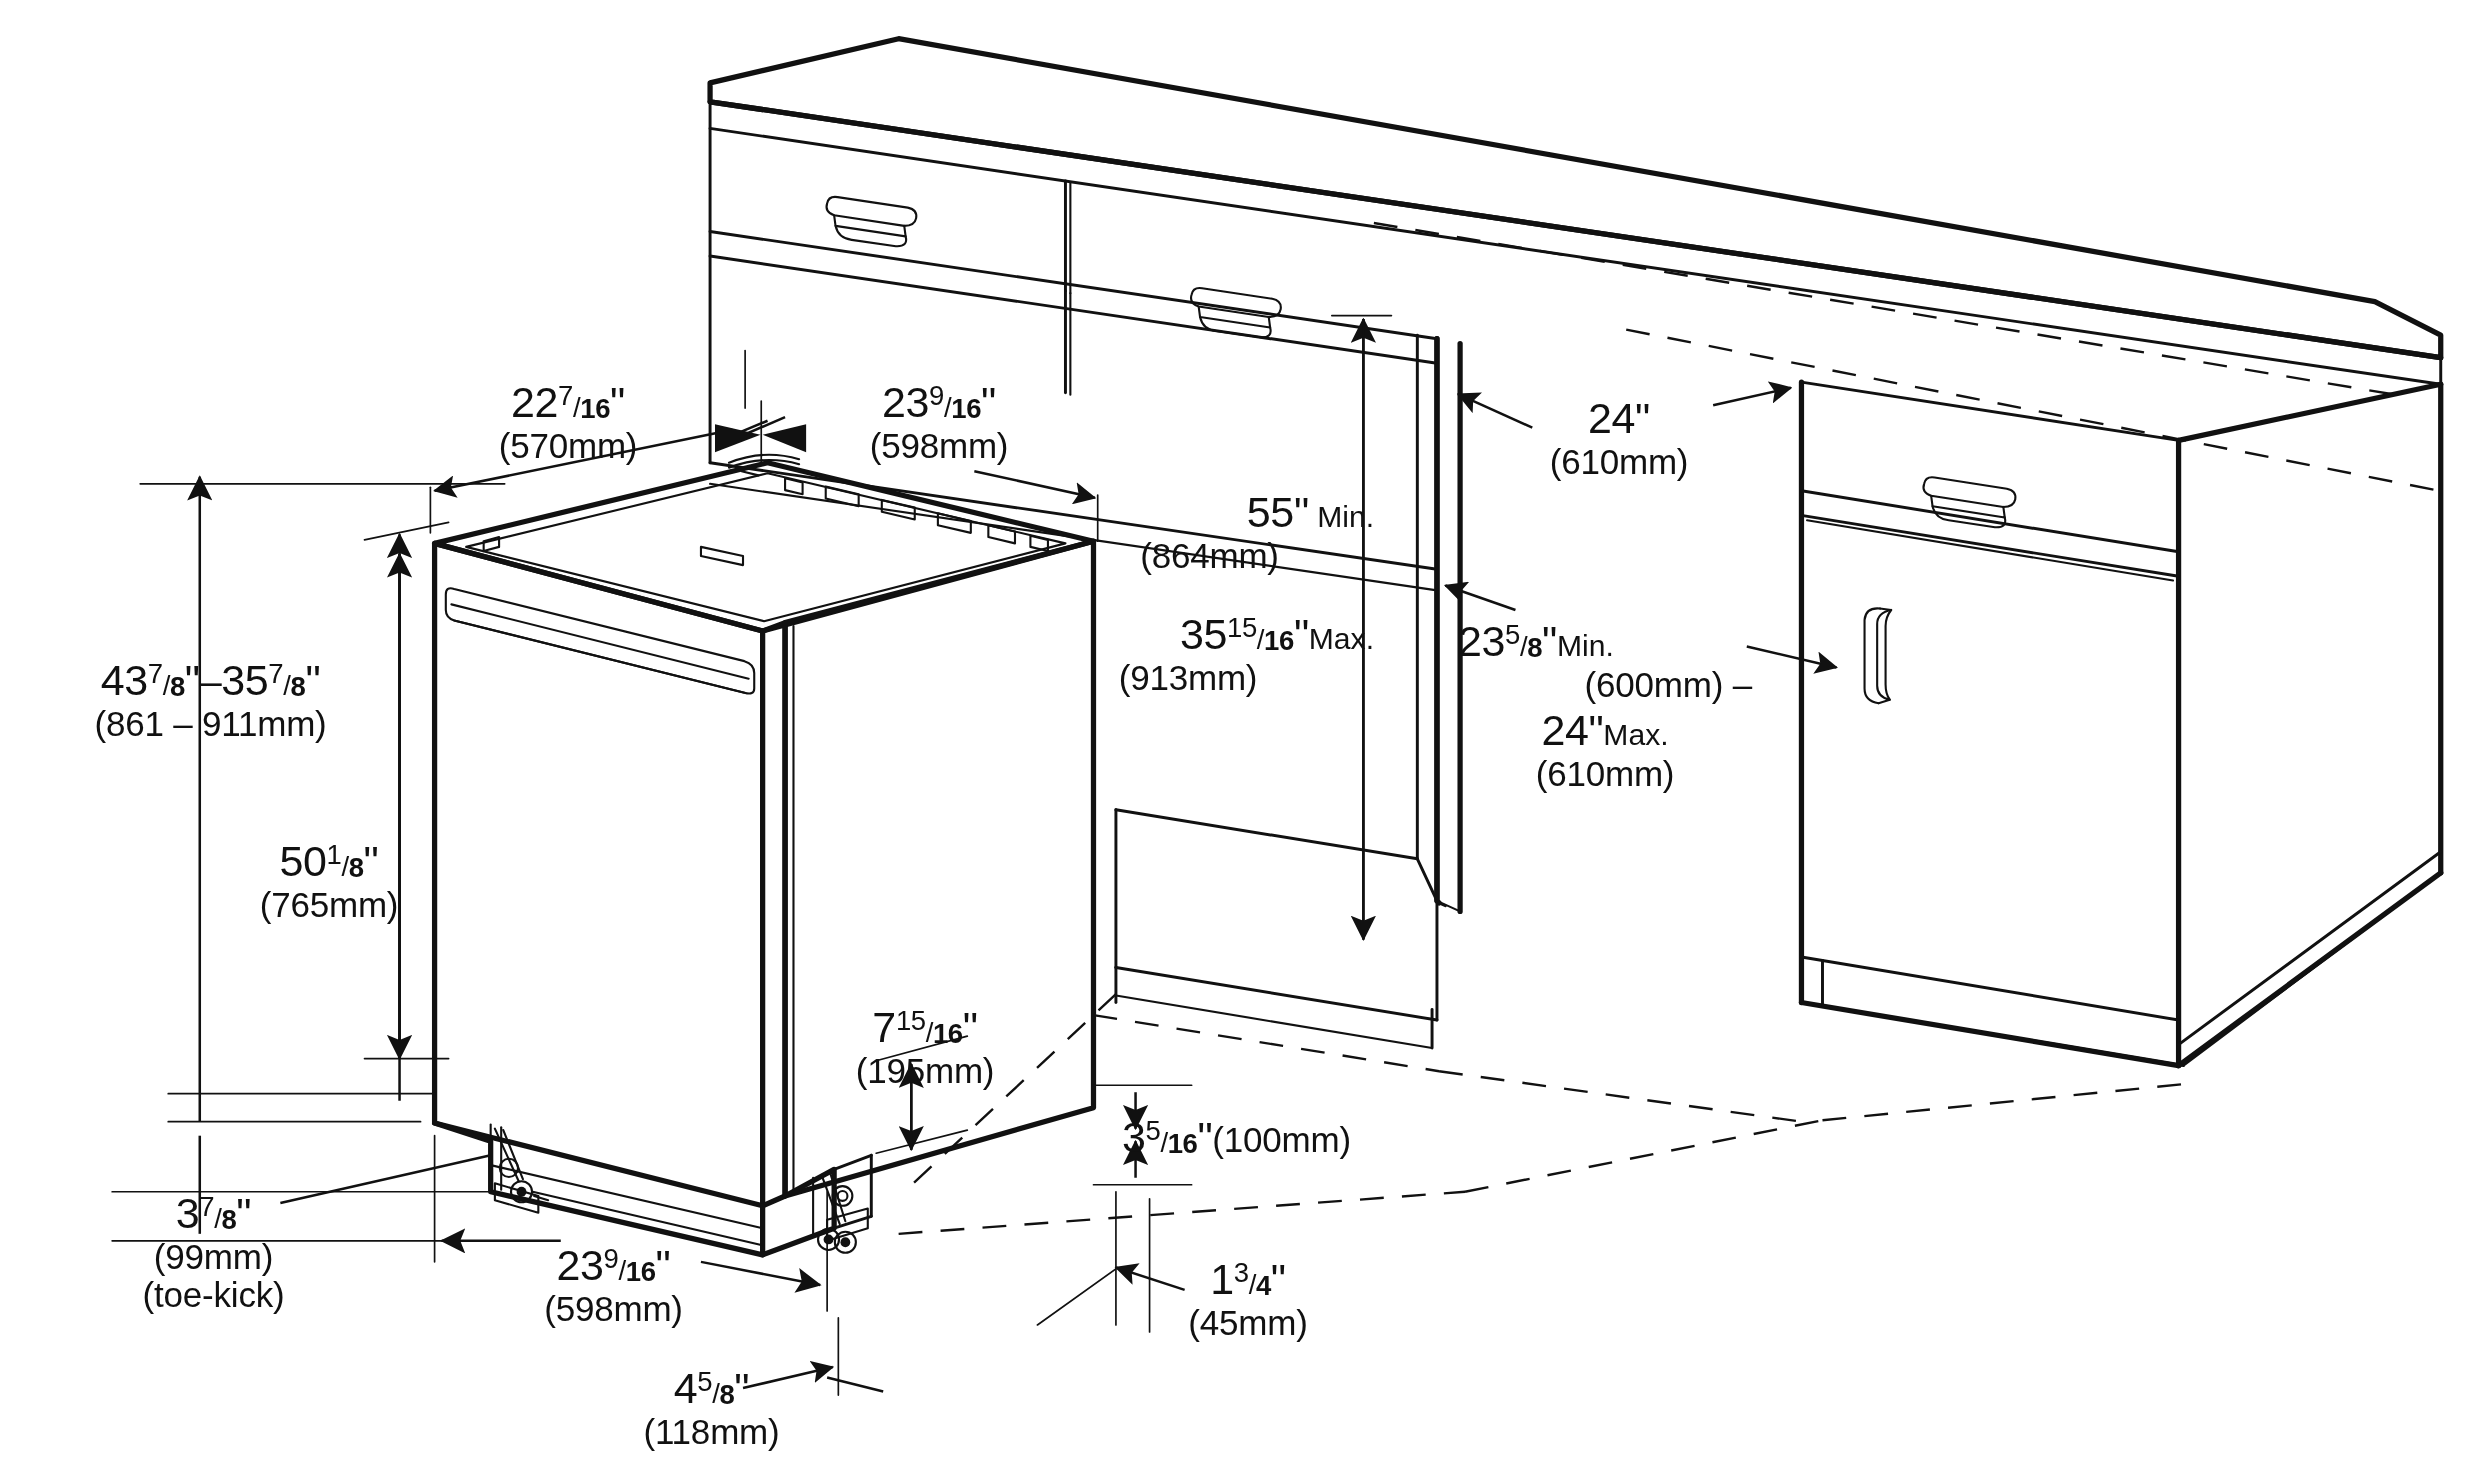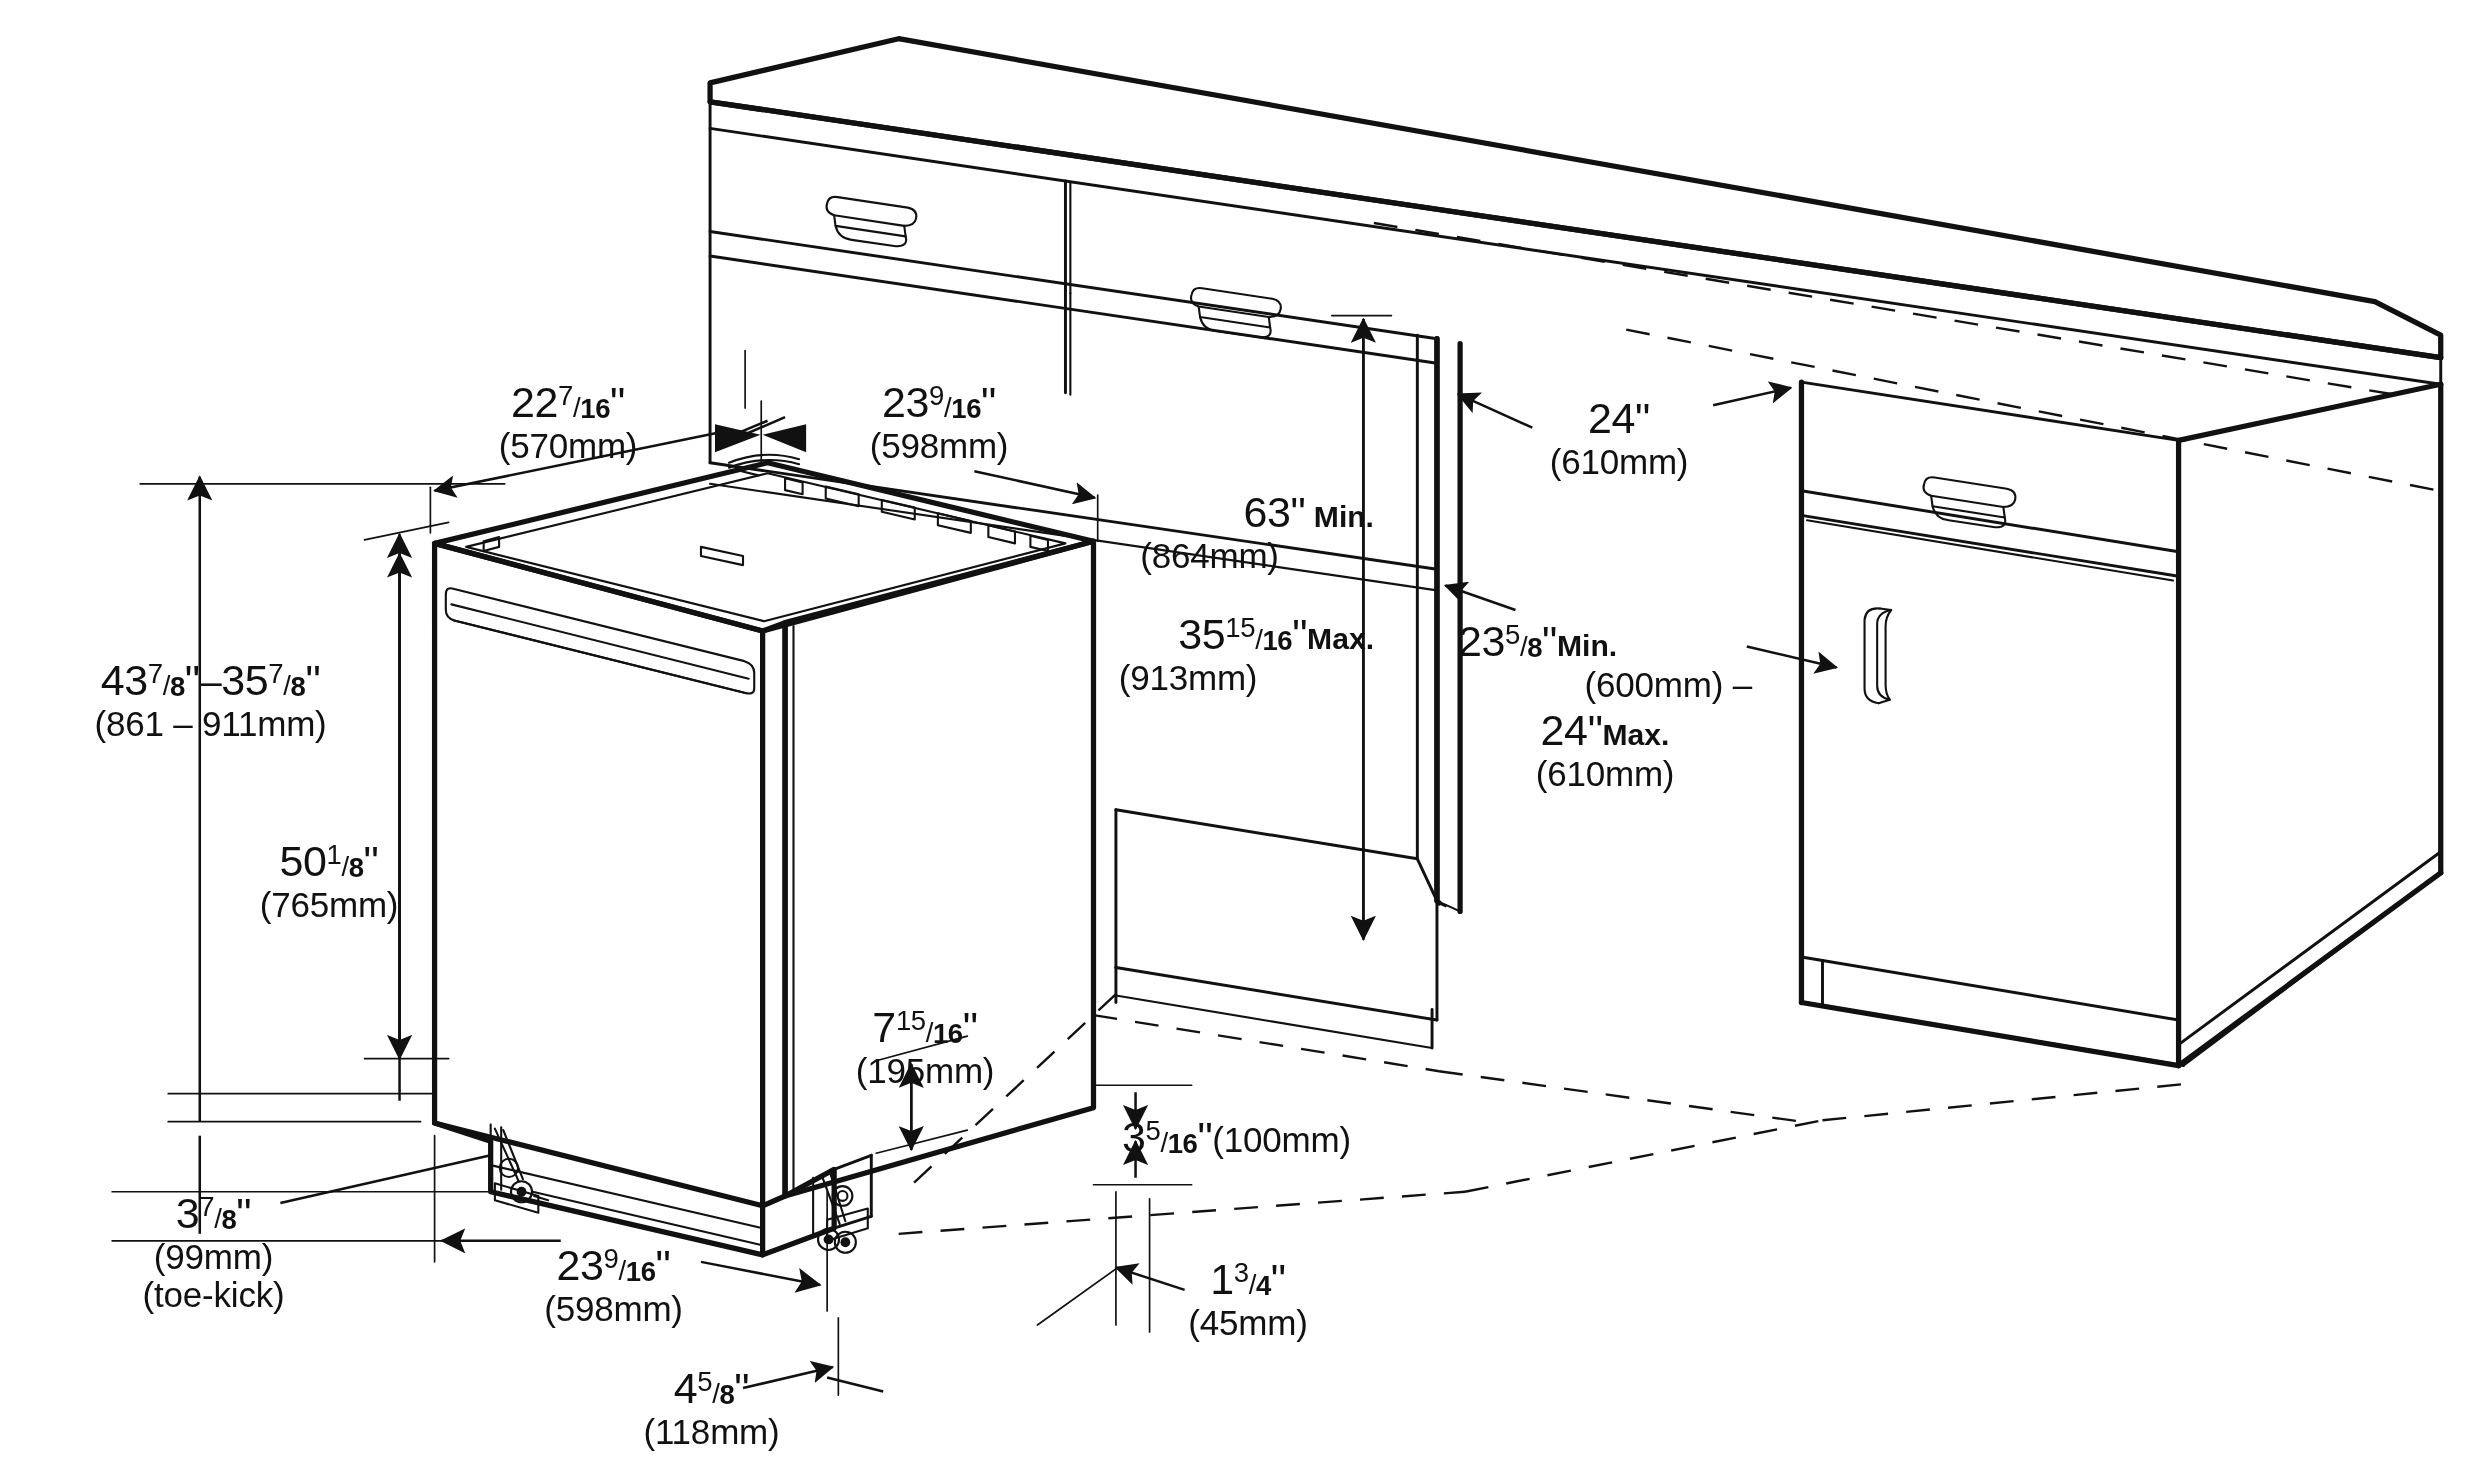--- a/index.html
+++ b/index.html
@@ -21,21 +21,21 @@
   .dim{fill:none;stroke:#111;stroke-width:3.6;stroke-linecap:butt;}
   .solidfill{fill:#111;stroke:none;}
 
   
   .lbl{position:absolute;white-space:nowrap;line-height:1.02;color:#111;}
   .l1{font-size:43px;letter-spacing:-0.4px;}
   .l2{font-size:35px;letter-spacing:-0.2px;}
   .l1 .fr,.l2 .fr{font-size:0.64em;}
   .sup{vertical-align:0.42em;}
   .sub{vertical-align:-0.04em;font-weight:bold;}
-  .unit{font-size:0.70em;letter-spacing:0;font-weight:bold;}
+  .unit{font-size:0.70em;letter-spacing:0;}
   .sl{font-size:0.92em;}
   .ctr{text-align:center;}
   .lft{text-align:left;}
   .rgt{text-align:right;}
   .row2{margin-top:2.8px;text-align:center;}
 </style>
 </head>
 <body>
 
 <div id="stage">
@@ -339,21 +339,21 @@
 
   <div class="lbl ctr" style="left:210px;top:840px;width:238px;">
     <div class="l1">
       <span>50</span><span class="fr"><span class="sup">1</span>/<span class="sub">8</span></span><span>"</span>
     </div>
     <div class="l2 row2">(765mm)</div>
   </div>
 
   <div class="lbl rgt" style="left:1045px;top:491px;width:329px;">
     <div class="l1">
-      <span>63</span><span>"</span><span class="unit">&nbsp;</span><span class="unit">Min.</span>
+      <span>55</span><span>"</span><span class="unit">&nbsp;</span><span class="unit">Min.</span>
     </div>
     <div class="l2 row2">(864mm)</div>
   </div>
   <div class="lbl rgt" style="left:1002px;top:613px;width:372px;">
     <div class="l1">
       <span>35</span><span class="fr"><span class="sup">15</span>/<span class="sub">16</span></span><span>"</span><span class="unit">Max.</span>
     </div>
     <div class="l2 row2">(913mm)</div>
   </div>
 

